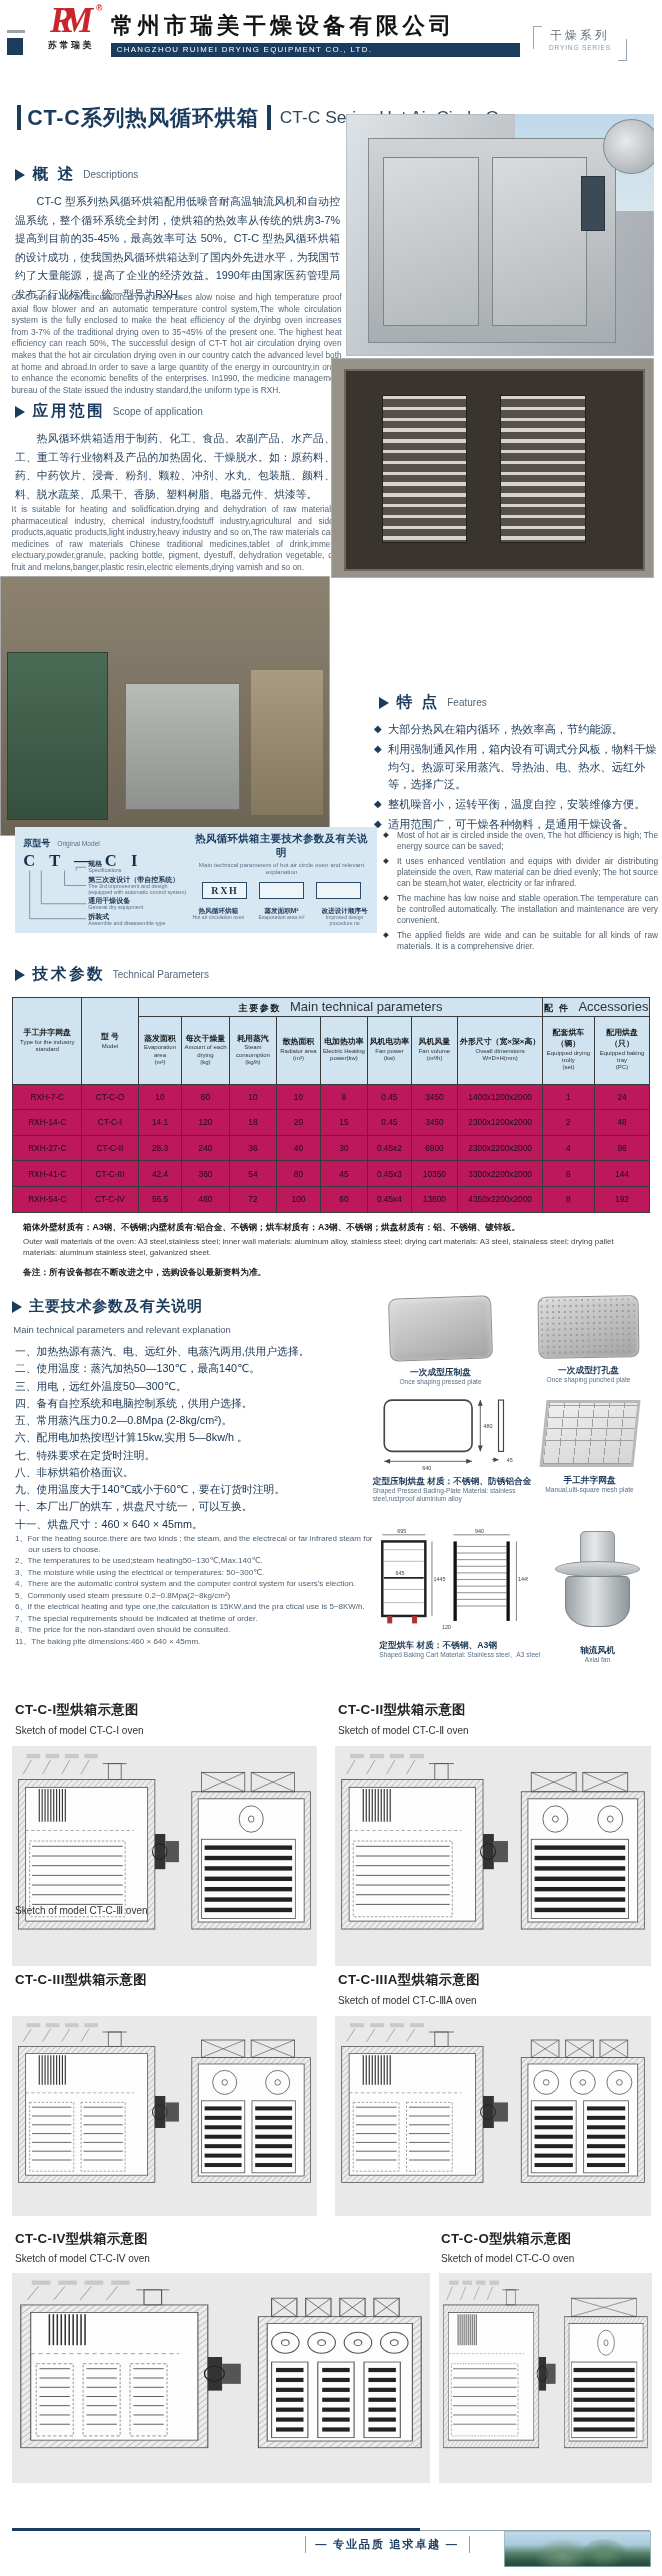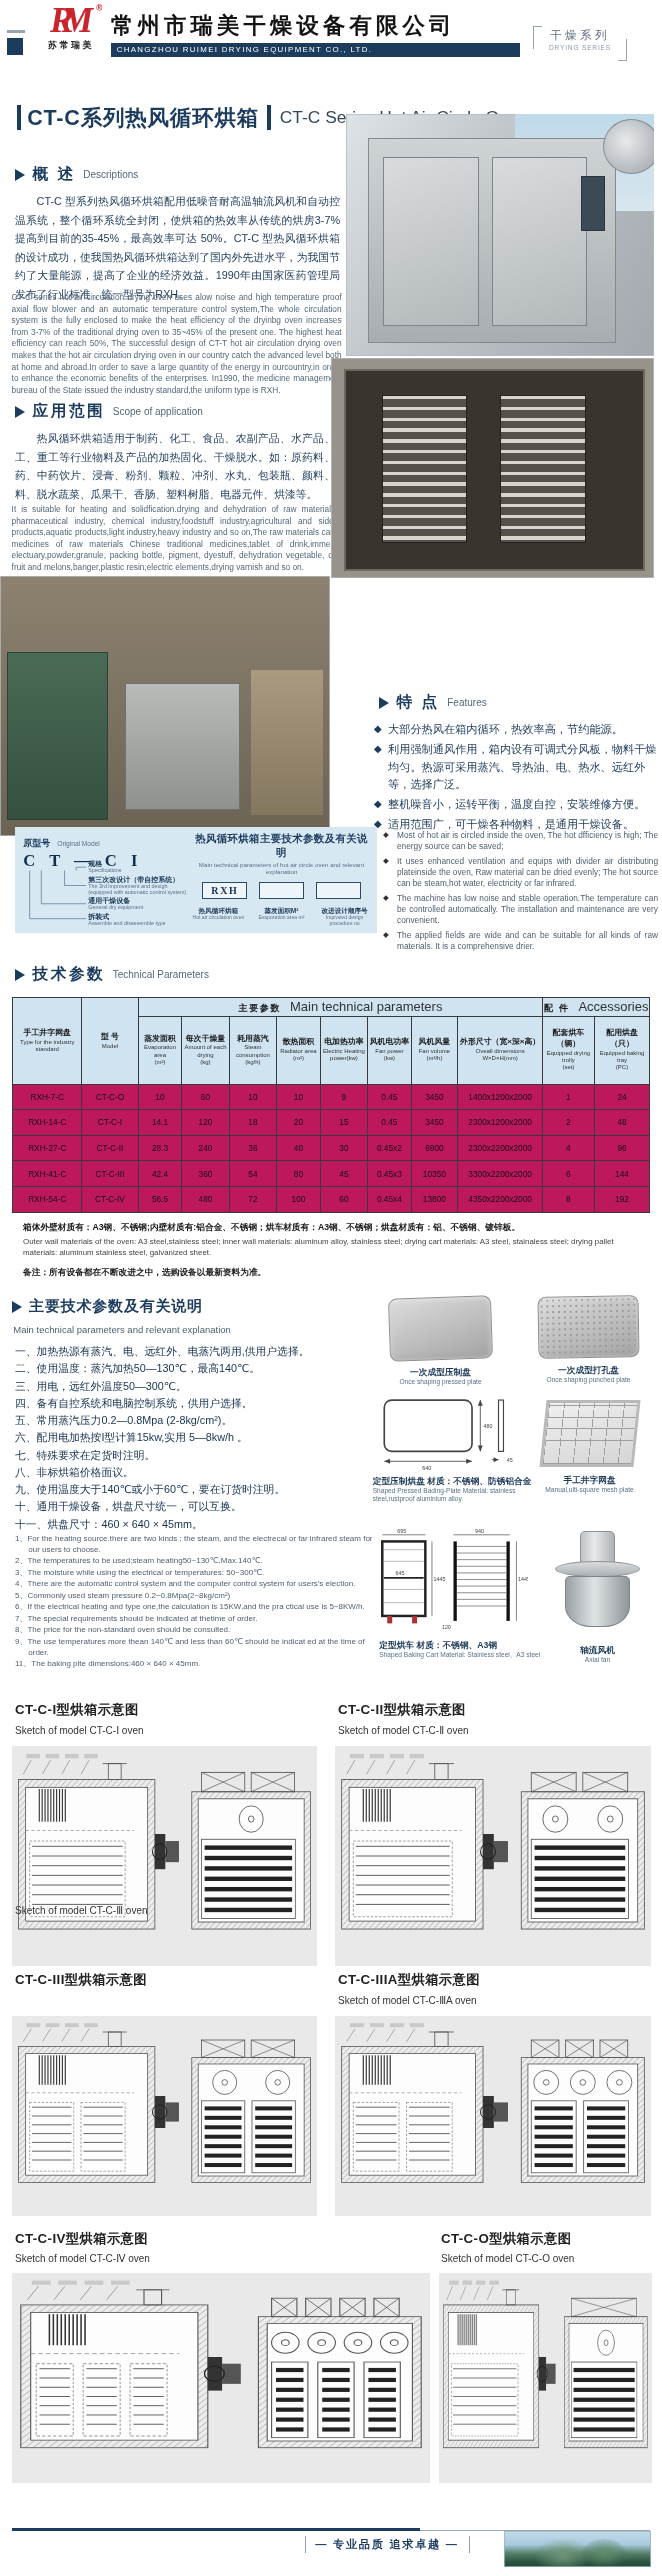--- a/index.html
+++ b/index.html
@@ -483,33 +483,32 @@
   <ol class="abs expl-list expl-cn" style="left:15px;top:1343px;width:356px;">
       <li>一、加热热源有蒸汽、电、远红外、电蒸汽两用,供用户选择。</li>
       <li>二、使用温度：蒸汽加热50—130℃，最高140℃。</li>
       <li>三、用电，远红外温度50—300℃。</li>
       <li>四、备有自控系统和电脑控制系统，供用户选择。</li>
       <li>五、常用蒸汽压力0.2—0.8Mpa (2-8kg/cm²)。</li>
       <li>六、配用电加热按I型计算15kw,实用 5—8kw/h 。</li>
       <li>七、特殊要求在定货时注明。</li>
       <li>八、非标烘箱价格面议。</li>
       <li>九、使用温度大于140℃或小于60℃，要在订货时注明。</li>
-      <li>十、通用干燥设备，烘盘尺寸统一，可以互换。</li>
+      <li>十、本厂出厂的烘车，烘盘尺寸统一，可以互换。</li>
       <li>十一、烘盘尺寸：460 × 640 × 45mm。</li>
     </ol>
   <ol class="abs expl-list expl-en" style="left:15px;top:1534px;width:360px;">
       <li>1、For the heating source.there are two kinds ; the steam, and the electrecal or far infrared steam for our users to choose.</li>
       <li>2、The temperatures to be used;steam heating50~130℃,Max.140℃.</li>
       <li>3、The moisture while using the electrical or temperatures: 50~300℃.</li>
       <li>4、There are the automatic control system and the computer control system for users's election.</li>
       <li>5、Commonly used steam pressure 0.2~0.8Mpa(2~8kg/cm²)</li>
       <li>6、If the electrical heating and type one,the calculation is 15KW,and the pra ctical use is 5~8KW/h.</li>
       <li>7、The special requirements should be indicated at thetime of order.</li>
       <li>8、The price for the non-standard oven should be consulted.</li>
-      <li>9、The use temperatures more thean 140℃ and less than 60℃ should be indicat ed at the time of order.</li>
       <li>11、The baking plte dimensions:460 × 640 × 45mm.</li>
     </ol>
 
   <div class="abs" style="left:371px;top:1289px;width:292px;height:389px;">
     <div class="abs plate" style="left:18px;top:8.3px;width:101px;height:61px;transform:rotate(-2deg);"></div>
     <div class="abs plate punched" style="left:167px;top:6.6px;width:99px;height:60px;transform:rotate(-1deg);"></div>
     <div class="abs tc" style="left:0px;top:78px;width:139px;">
       <span class="acc-label-cn">一次成型压制盘</span>
       <span class="acc-label-en">Once shaping pressed plate</span>
     </div>

